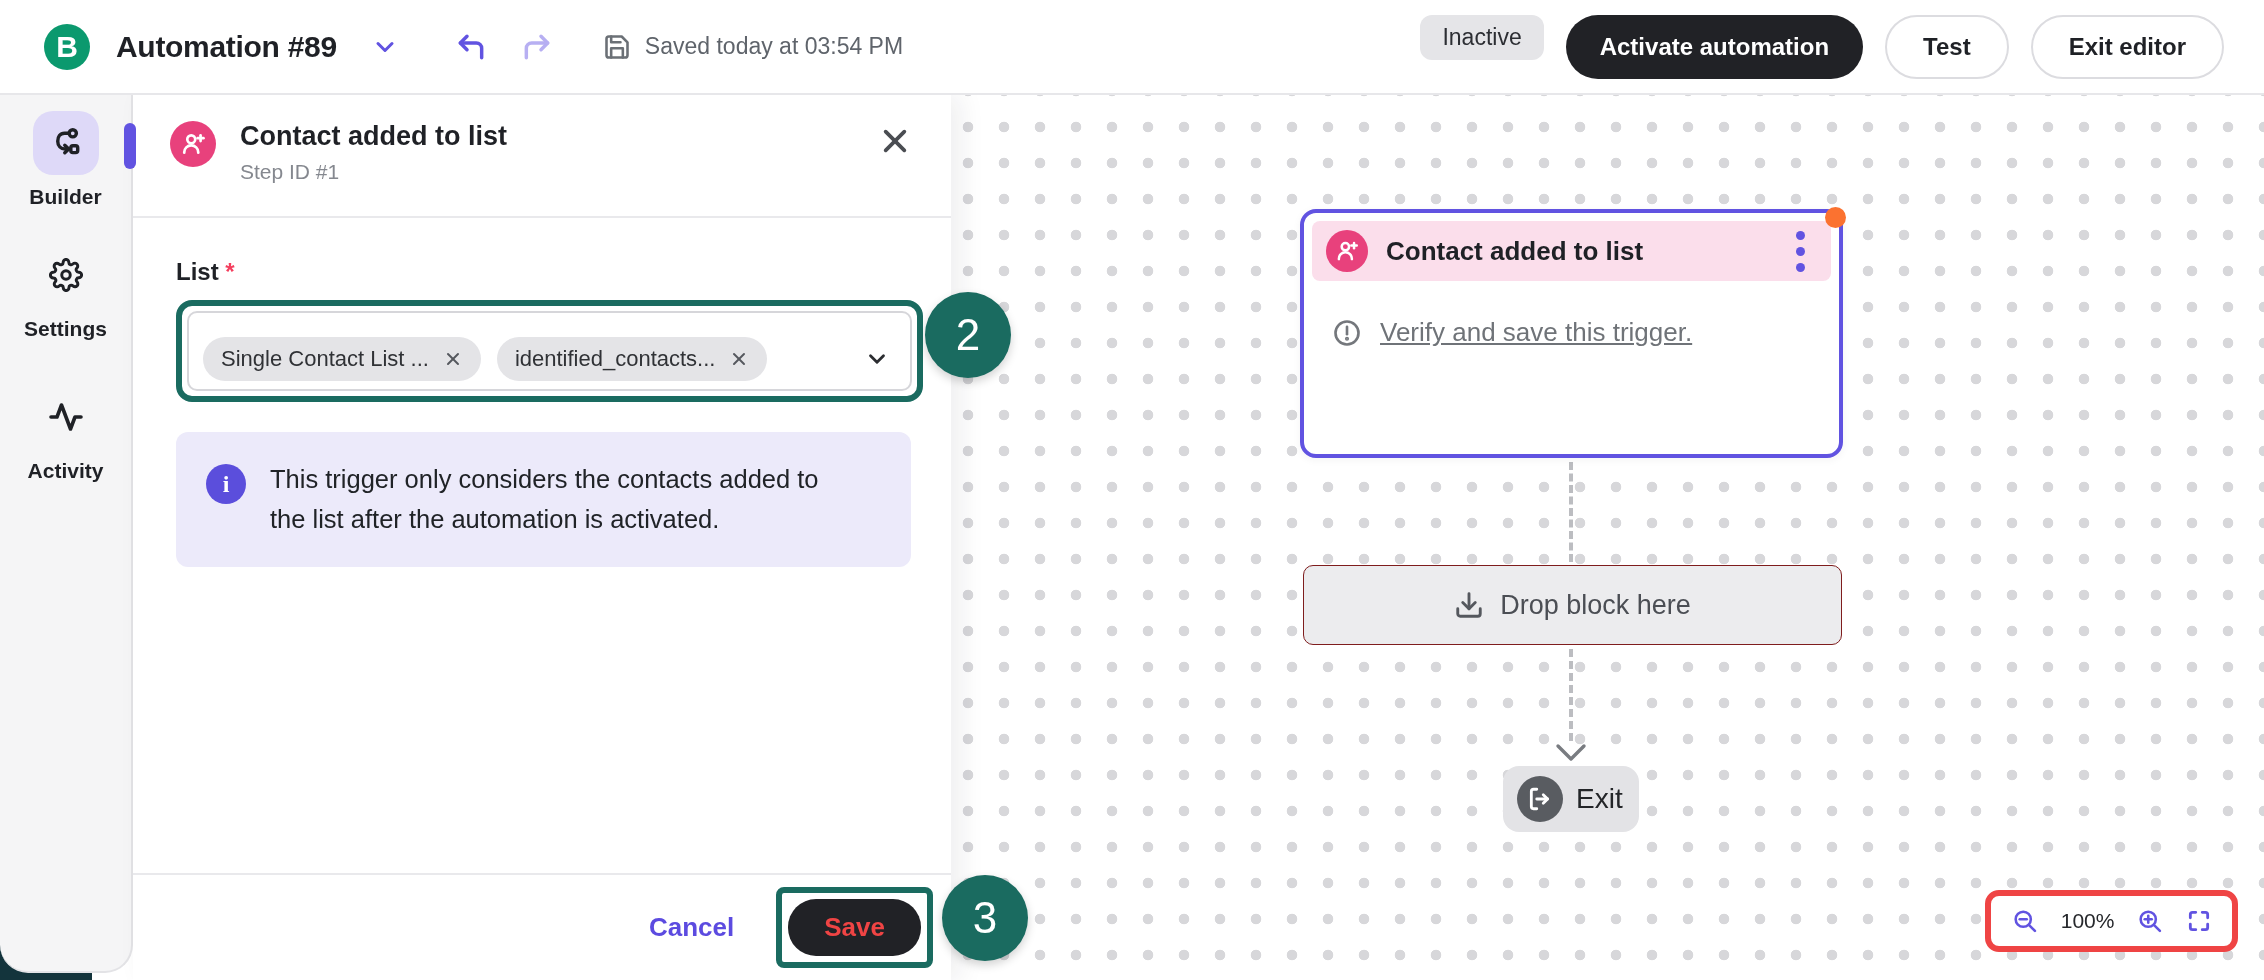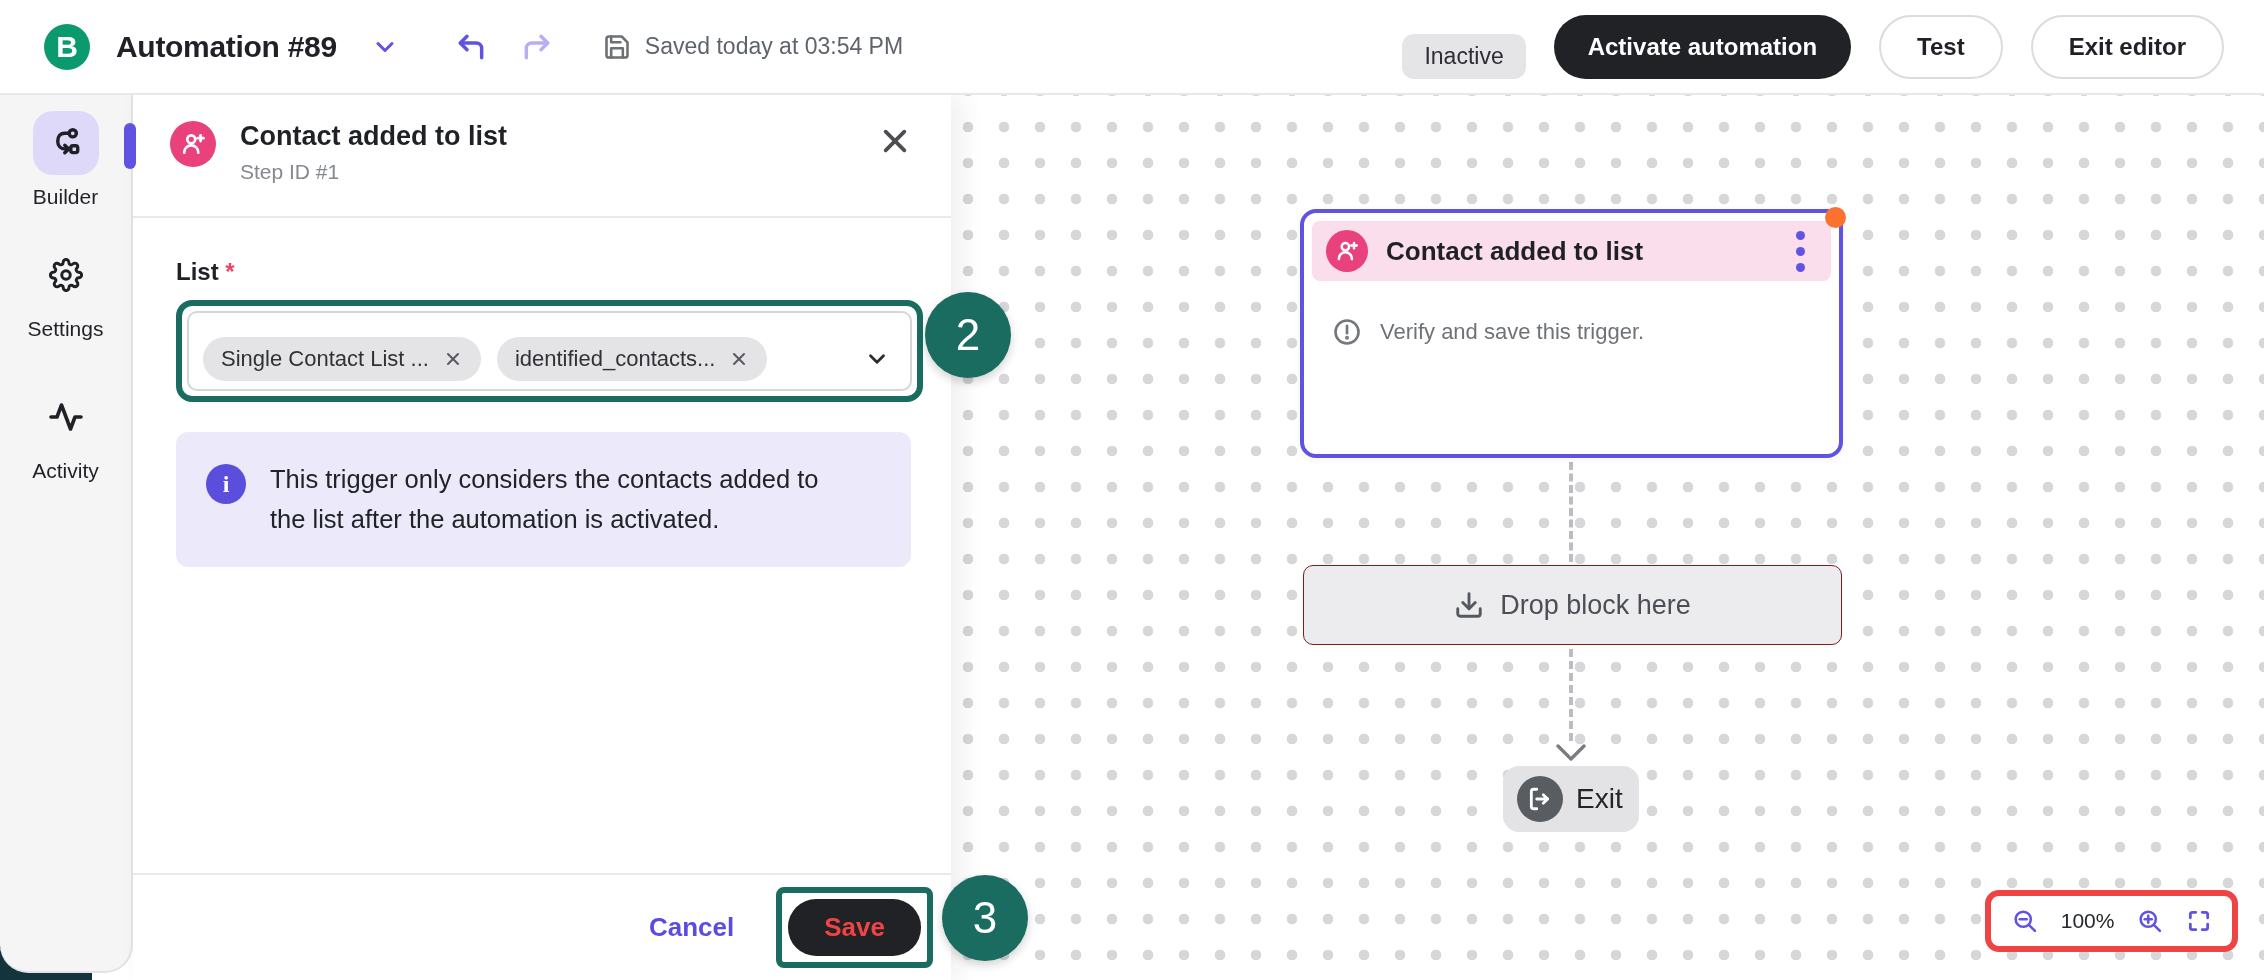--- a/index.html
+++ b/index.html
@@ -20,21 +20,21 @@
     width:46px; height:46px; border-radius:50%; background:#0b996e;
     color:#fff; font-weight:700; font-size:30px;
     display:flex; align-items:center; justify-content:center; flex:0 0 auto;
   }
   .doc-title { font-size:30px; font-weight:700; color:#1f2126; margin-left:26px; letter-spacing:-0.3px; }
   .tb-icon { color:#6153e1; margin-left:34px; cursor:pointer; }
   .tb-icon.undo { margin-left:56px; }
   .tb-icon.redo { margin-left:34px; color:#b7aff2; }
   .saved { display:flex; align-items:center; gap:14px; margin-left:50px; color:#5f646b; font-size:23px; }
   .saved .floppy { color:#6b7076; }
-  .tb-right { margin-left:auto; display:flex; align-items:flex-end; gap:28px; }
+  .tb-right { margin-left:auto; display:flex; align-items:flex-start; gap:22px; }
   .badge-inactive {
     background:#e5e5e8; color:#2c2e33; font-size:23px;
     padding:9px 22px; border-radius:12px;
   }
   .btn { border:none; cursor:pointer; font-family:inherit; font-weight:700; font-size:24px; border-radius:34px; }
   .btn-dark { background:#212226; color:#fff; height:64px; padding:0 34px; }
   .btn-ghost { background:#fff; color:#1f2126; height:64px; padding:0 36px; border:2px solid #dcdce0; }
 
   
   .main { position:absolute; left:0; top:95px; width:2264px; height:885px; }
@@ -47,21 +47,21 @@
 
   
   .sidebar {
     position:absolute; left:0; top:0; width:133px; height:878px;
     background:#f5f5f6; border-right:2px solid #e3e3e6; border-bottom:2px solid #e3e3e6;
     border-radius:0 0 28px 28px; z-index:2;
   }
   .side-item { position:absolute; left:0; width:100%; display:flex; flex-direction:column; align-items:center; cursor:pointer; }
   .side-item .icon-box { width:66px; height:64px; border-radius:20px; display:flex; align-items:center; justify-content:center; color:#1f2126; }
   .side-item.active .icon-box { background:#ded9f8; }
-  .side-item .lbl { margin-top:10px; font-size:21px; font-weight:400; color:#1f2126; }
+  .side-item .lbl { margin-top:10px; font-size:21px; font-weight:700; color:#1f2126; }
   .active-indicator {
     position:absolute; left:124px; top:28px; width:12px; height:46px;
     background:#6153e1; border-radius:7px; z-index:4;
   }
 
   
   .panel {
     position:absolute; left:133px; top:0; width:818px; height:885px;
     background:#ffffff; z-index:3; box-shadow:10px 0 24px rgba(31,33,38,0.07);
   }
@@ -129,21 +129,21 @@
   }
   .node-band {
     background:#fbdeeb; border-radius:8px; height:60px;
     display:flex; align-items:center; padding:0 26px 0 14px; gap:18px;
   }
   .node-band .trig-badge { width:42px; height:42px; }
   .node-title { font-size:26px; font-weight:700; color:#1f2126; }
   .kebab { margin-left:auto; display:flex; flex-direction:column; gap:7px; cursor:pointer; }
   .kebab i { width:9px; height:9px; border-radius:50%; background:#6153e1; display:block; }
   .node-body { display:flex; align-items:center; gap:18px; padding:36px 0 0 20px; color:#74777c; }
-  .node-warning-text { font-size:22px; color:#6f7378; }
+  .node-warning-text { font-size:26px; color:#6f7378;text-decoration:underline; }
   .orange-dot { position:absolute; left:1825px; top:112px; width:21px; height:21px; border-radius:50%; background:#fb7230; z-index:3; }
 
   .connector { position:absolute; width:0; border-left:4px dashed #bcbdc1; z-index:1; }
   .conn-1 { left:1569px; top:367px; height:100px; }
   .conn-2 { left:1569px; top:554px; height:92px; }
   .conn-arrow { position:absolute; left:1554px; top:648px; color:#797c81; z-index:1; }
 
   .drop-zone {
     position:absolute; left:1303px; top:470px; width:539px; height:80px;
     background:#ececee; border:1px solid #7f1d1d; border-radius:10px;

